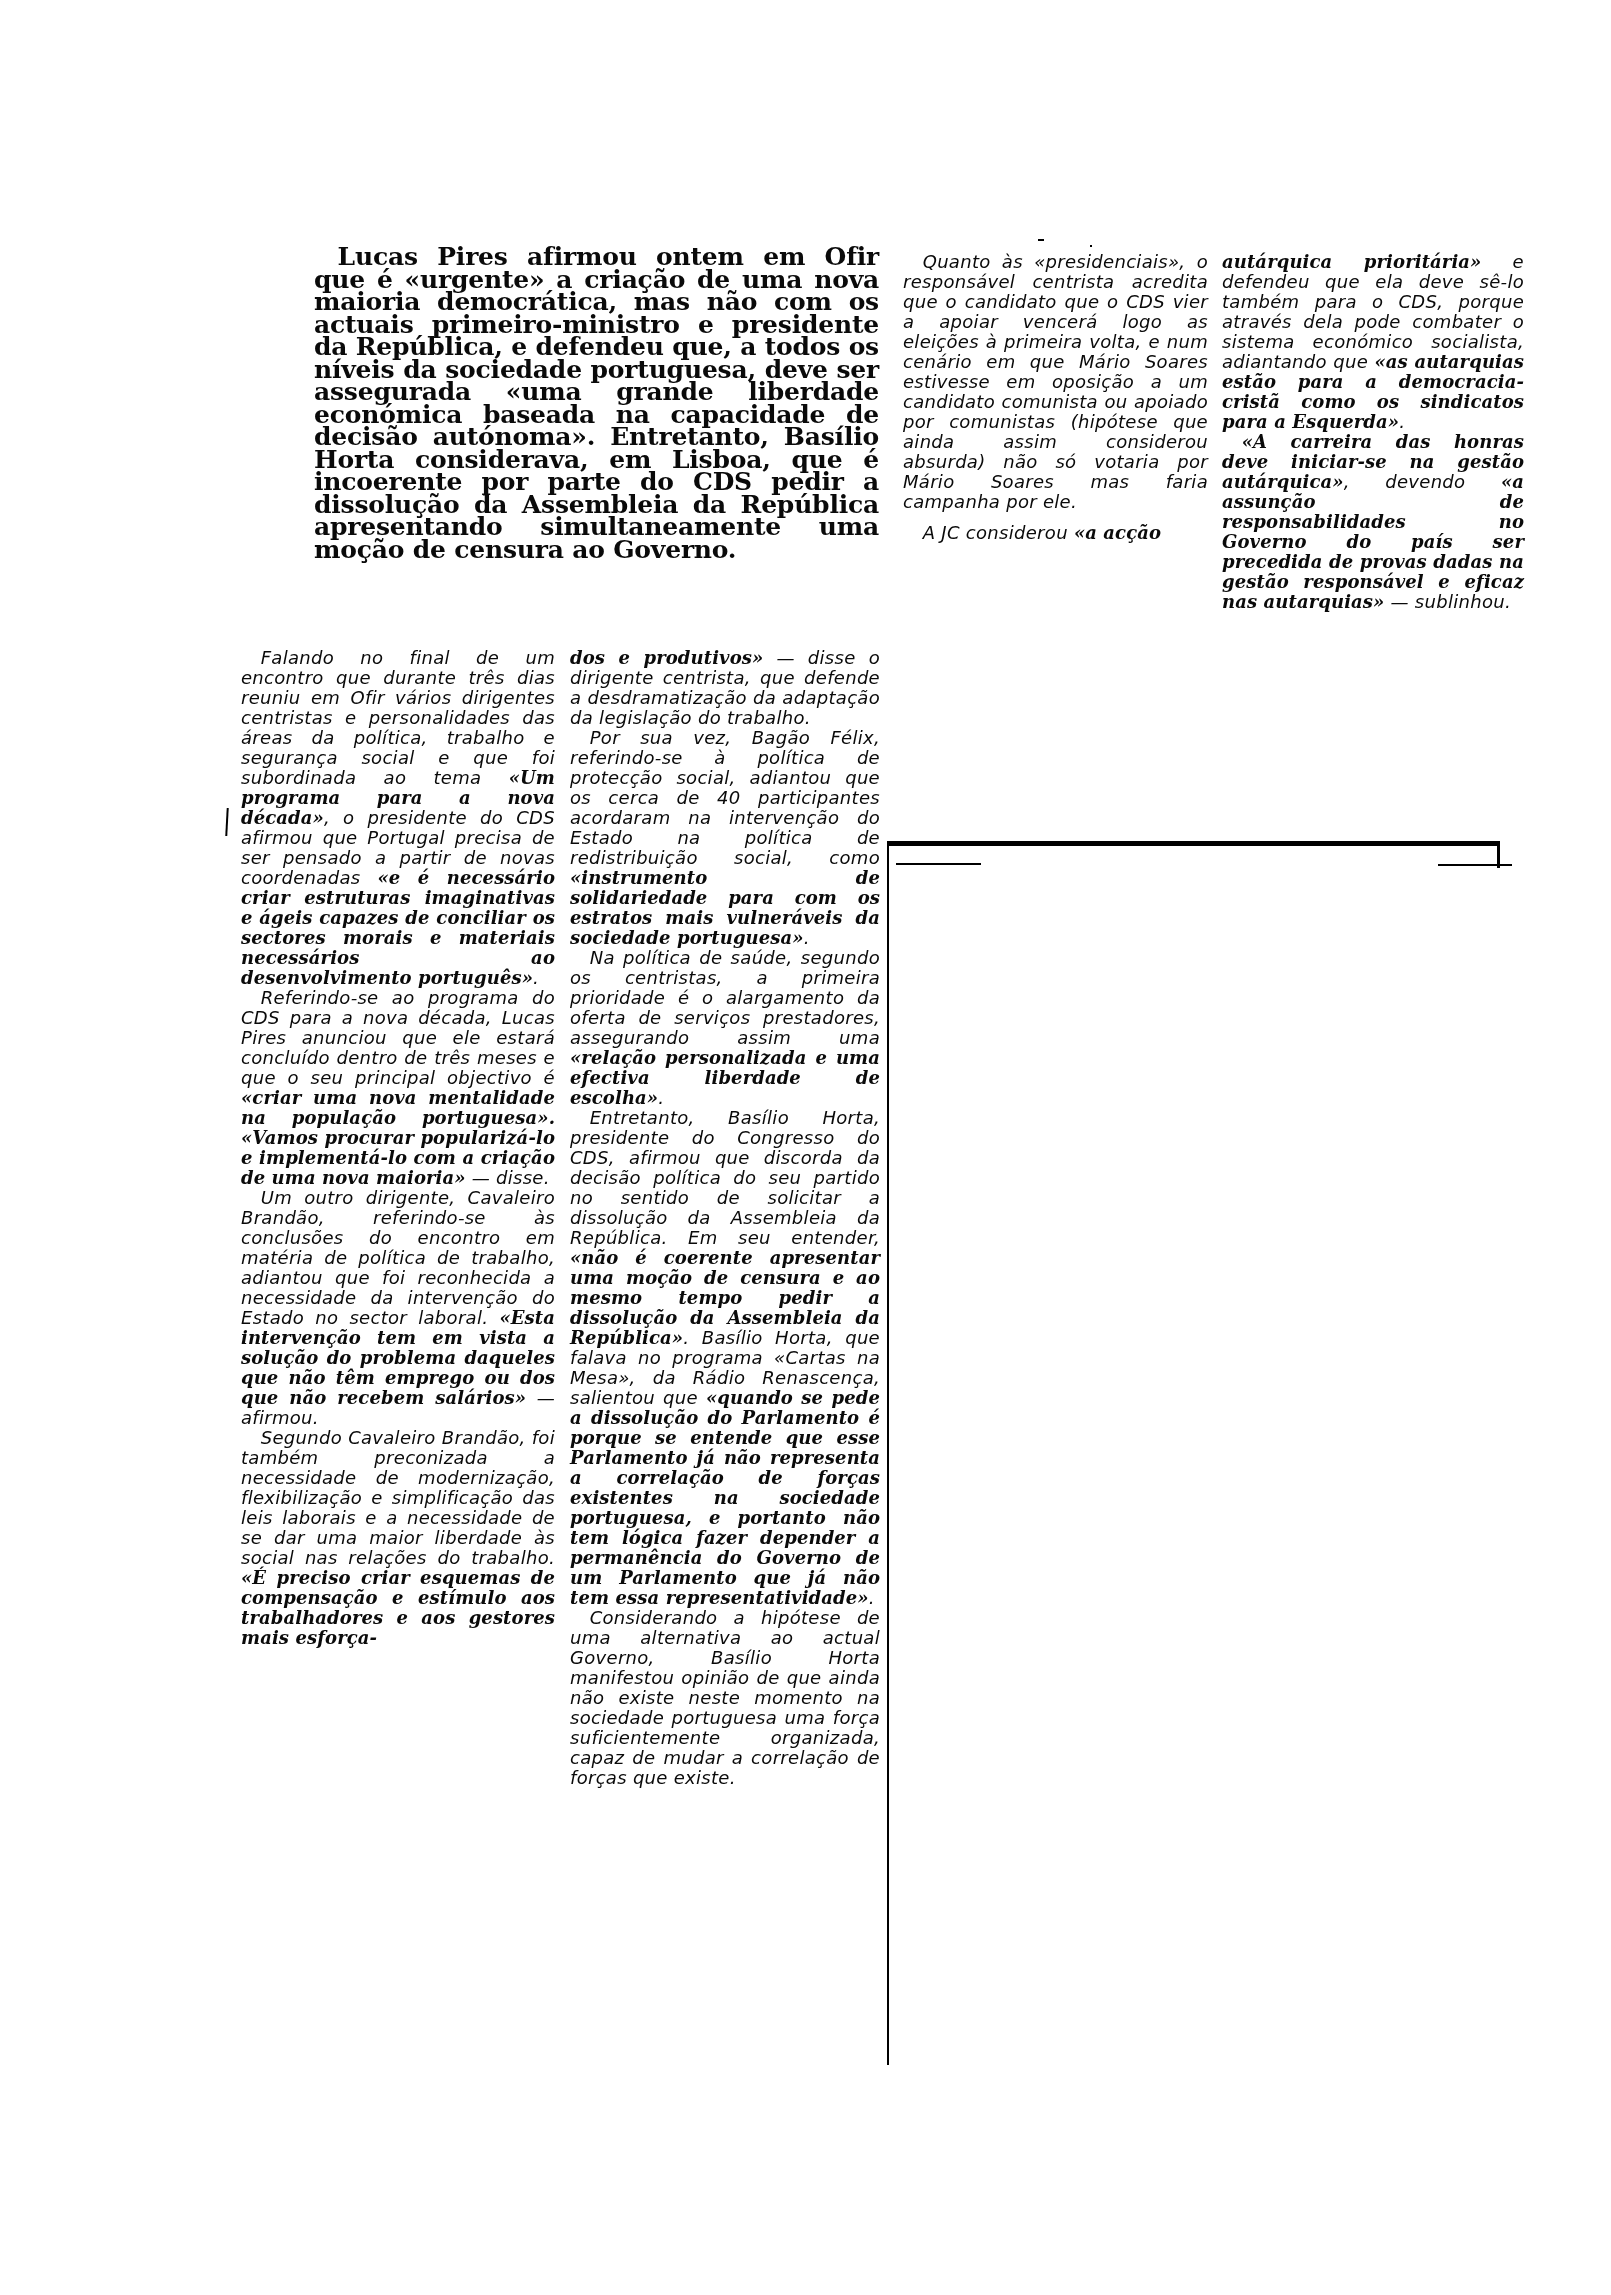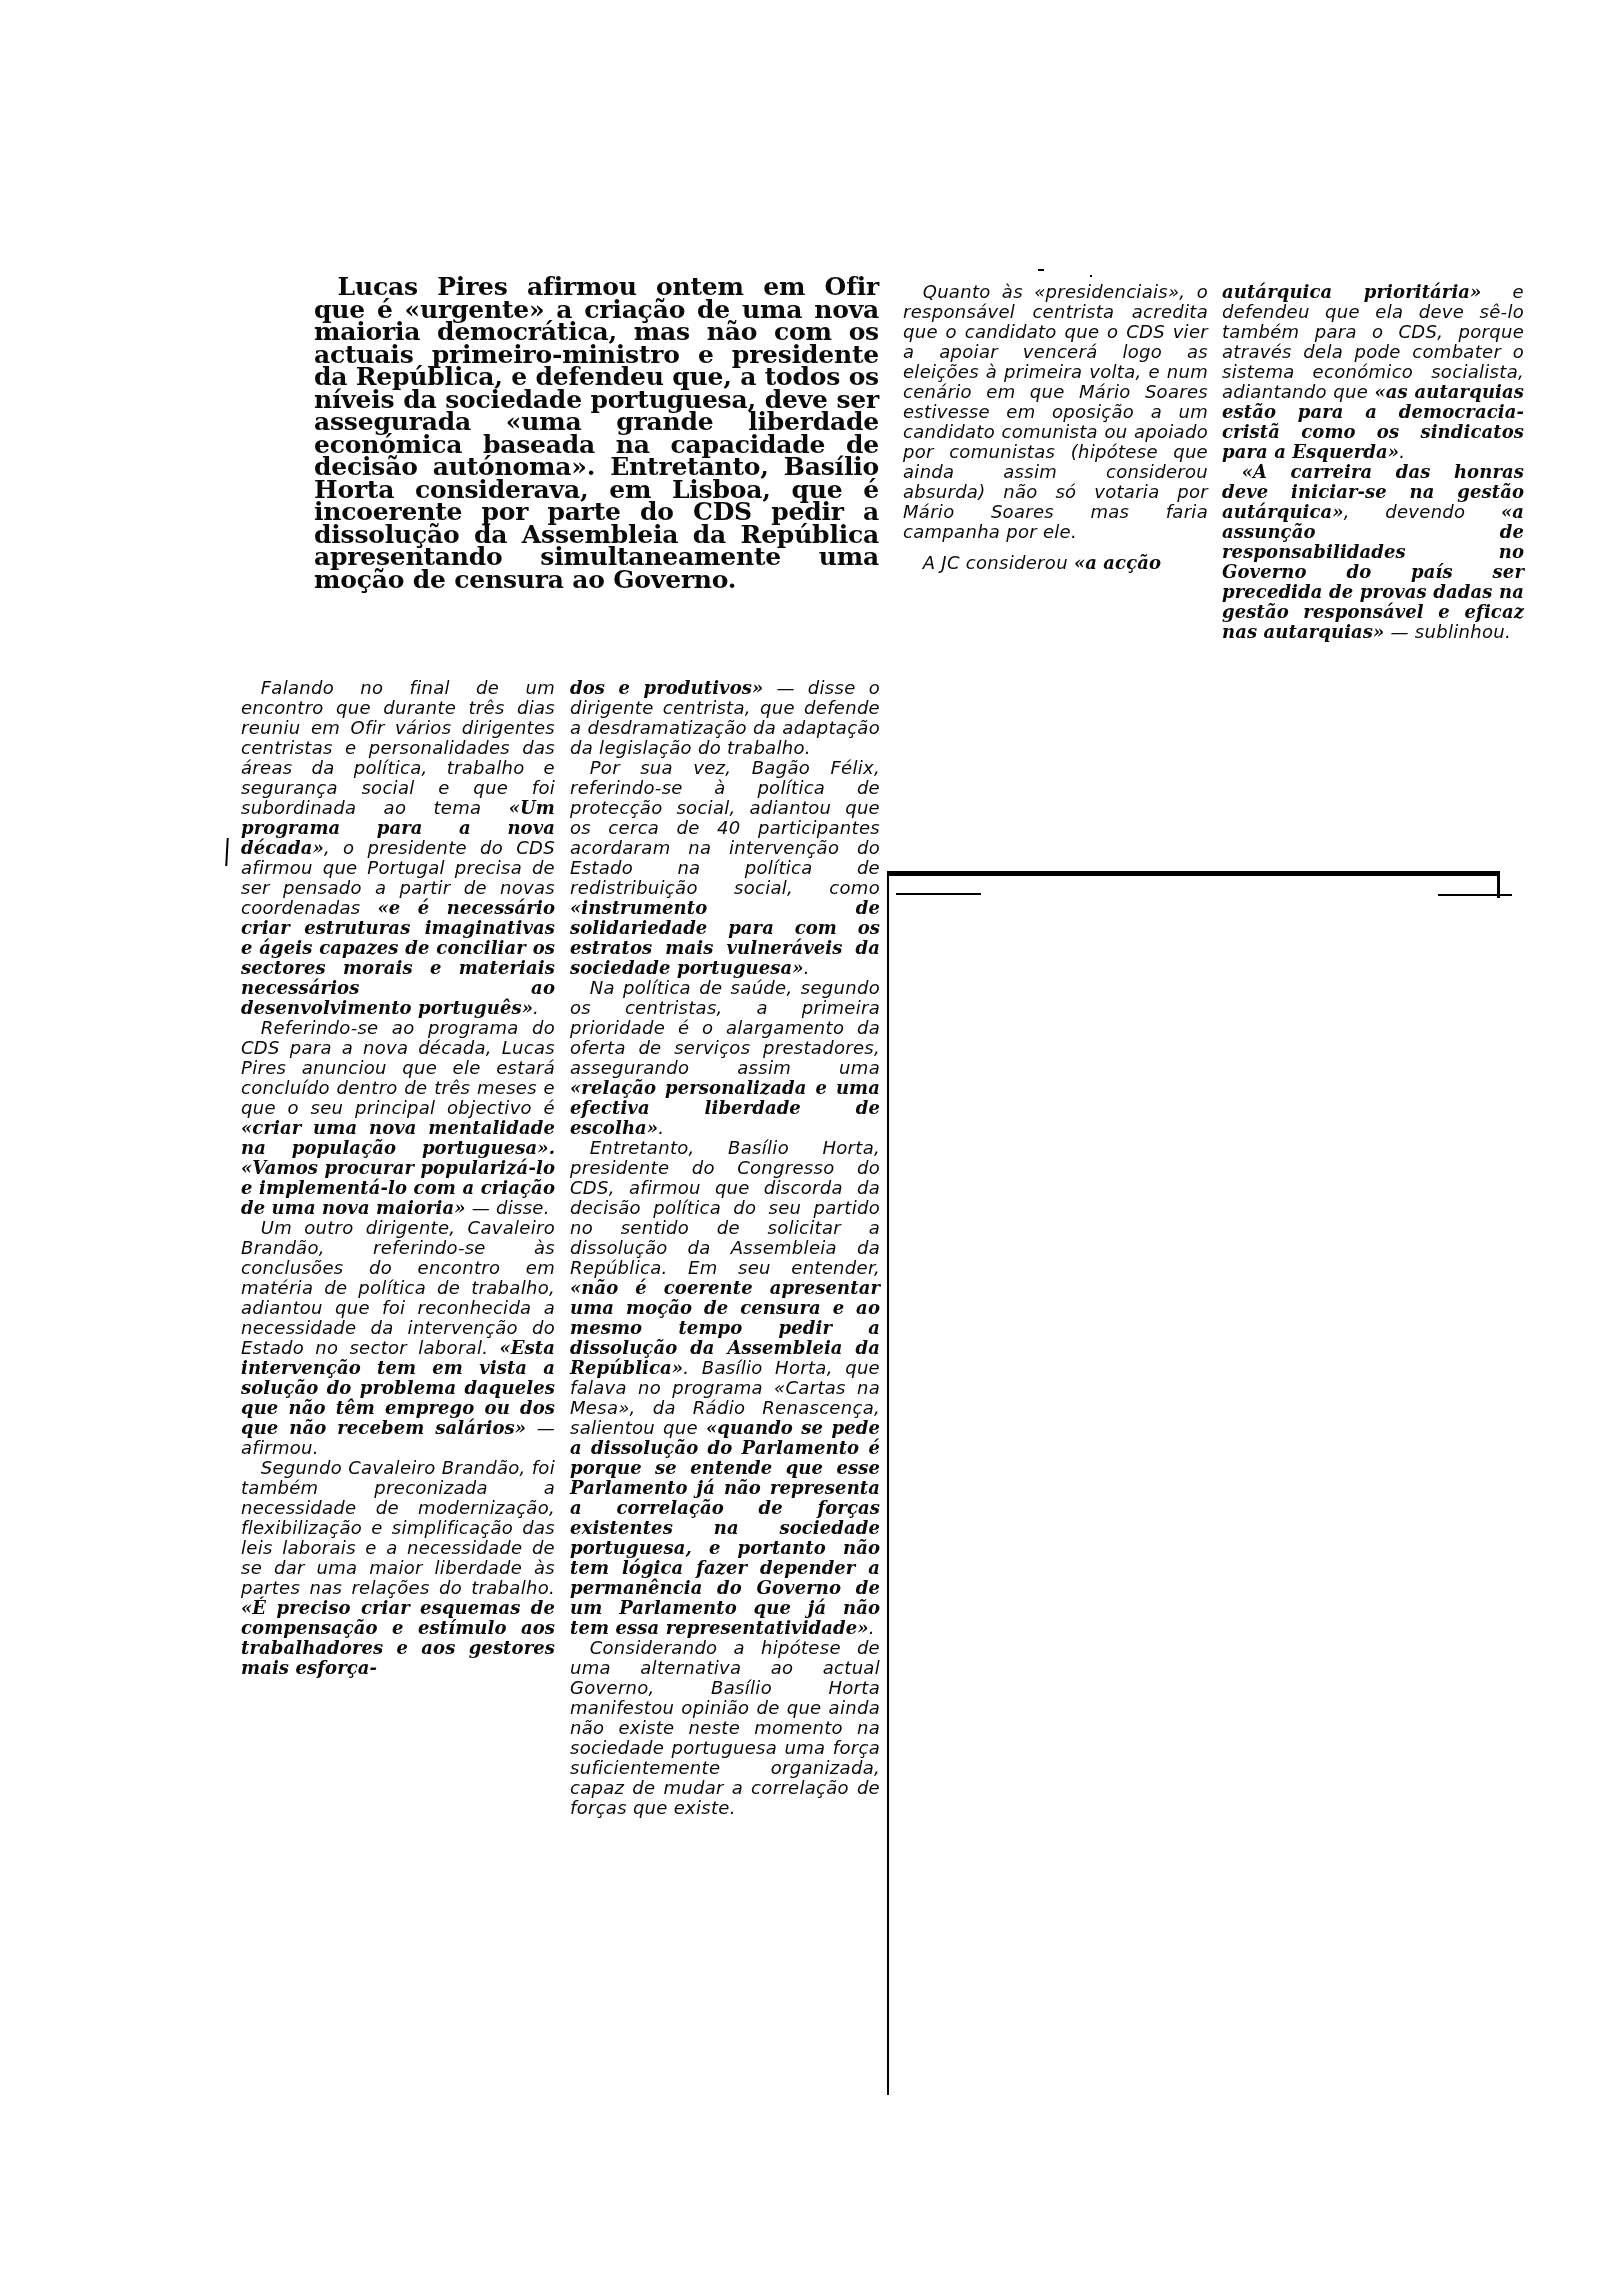--- a/index.html
+++ b/index.html
@@ -1,21 +1,21 @@
 <!DOCTYPE html>
 <html style="font-size:7.9px"><head>
 <meta charset="utf-8">
 <style>
   html, body { margin: 0; padding: 0; background: #ffffff; }
   body {
     width: 1612px; height: 2295px; position: relative; overflow: hidden;
     color: #0a0a0a;
     font-family: "DejaVu Serif", "Liberation Serif", serif;
   }
-  .page { position: absolute; inset: 0; background: #fff; margin-top: 30px; }
+  .page { position: absolute; inset: 0; background: #fff; }
 
   .lead {
     position: absolute; left: 314px; top: 246px; width: 565px;
     font-family: "DejaVu Serif", serif; font-weight: bold;
     font-size: 25px; line-height: 22.5px;
     text-align: justify; text-align-last: left;
     letter-spacing: -0.2px;
   }
   .lead .indent { display: inline-block; width: 23.6px; }
 
@@ -64,21 +64,21 @@
 <div class="page">
 
   <div class="lead">
     <span class="indent"></span><span>Lucas Pires afirmou ontem em Ofir que é «urgente» a criação de uma nova maioria democrática, mas não com os actuais primeiro-ministro e presidente da República, e defendeu que, a todos os níveis da sociedade portuguesa, deve ser assegurada «uma grande liberdade económica baseada na capacidade de decisão autónoma». Entretanto, Basílio Horta considerava, em Lisboa, que é incoerente por parte do CDS pedir a dissolução da Assembleia da República apresentando simultaneamente uma moção de censura ao Governo.</span>
   </div>
 
   <div class="col" id="col1">
       <p><span>Falando no final de um encontro que durante três dias reuniu em Ofir vários dirigentes centristas e personalidades das áreas da política, trabalho e segurança social e que foi subordinada ao tema </span><b>«Um programa para a nova década»</b><span>, o presidente do CDS afirmou que Portugal precisa de ser pensado a partir de novas coordenadas </span><b>«e é necessário criar estruturas imaginativas e ágeis capazes de conciliar os sectores morais e materiais necessários ao desenvolvimento português»</b><span>.</span></p>
       <p><span>Referindo-se ao programa do CDS para a nova década, Lucas Pires anunciou que ele estará concluído dentro de três meses e que o seu principal objectivo é </span><b>«criar uma nova mentalidade na população portuguesa». «Vamos procurar popularizá-lo e implementá-lo com a criação de uma nova maioria»</b><span> — disse.</span></p>
       <p><span>Um outro dirigente, Cavaleiro Brandão, referindo-se às conclusões do encontro em matéria de política de trabalho, adiantou que foi reconhecida a necessidade da intervenção do Estado no sector laboral. </span><b>«Esta intervenção tem em vista a solução do problema daqueles que não têm emprego ou dos que não recebem salários»</b><span> — afirmou.</span></p>
-      <p><span>Segundo Cavaleiro Brandão, foi também preconizada a necessidade de modernização, flexibilização e simplificação das leis laborais e a necessidade de se dar uma maior liberdade às partes nas relações do trabalho. </span><b>«É preciso criar esquemas de compensação e estímulo aos trabalhadores e aos gestores mais esforça-</b></p>
+      <p><span>Segundo Cavaleiro Brandão, foi também preconizada a necessidade de modernização, flexibilização e simplificação das leis laborais e a necessidade de se dar uma maior liberdade às social nas relações do trabalho. </span><b>«É preciso criar esquemas de compensação e estímulo aos trabalhadores e aos gestores mais esforça-</b></p>
     </div>
   <div class="col" id="col2">
       <p class="noindent"><b>dos e produtivos»</b><span> — disse o dirigente centrista, que defende a desdramatização da adaptação da legislação do trabalho.</span></p>
       <p><span>Por sua vez, Bagão Félix, referindo-se à política de protecção social, adiantou que os cerca de 40 participantes acordaram na intervenção do Estado na política de redistribuição social, como </span><b>«instrumento de solidariedade para com os estratos mais vulneráveis da sociedade portuguesa»</b><span>.</span></p>
       <p><span>Na política de saúde, segundo os centristas, a primeira prioridade é o alargamento da oferta de serviços prestadores, assegurando assim uma </span><b>«relação personalizada e uma efectiva liberdade de escolha»</b><span>.</span></p>
       <p><span>Entretanto, Basílio Horta, presidente do Congresso do CDS, afirmou que discorda da decisão política do seu partido no sentido de solicitar a dissolução da Assembleia da República. Em seu entender, </span><b>«não é coerente apresentar uma moção de censura e ao mesmo tempo pedir a dissolução da Assembleia da República»</b><span>. Basílio Horta, que falava no programa «Cartas na Mesa», da Rádio Renascença, salientou que </span><b>«quando se pede a dissolução do Parlamento é porque se entende que esse Parlamento já não representa a correlação de forças existentes na sociedade portuguesa, e portanto não tem lógica fazer depender a permanência do Governo de um Parlamento que já não tem essa representatividade»</b><span>.</span></p>
       <p><span>Considerando a hipótese de uma alternativa ao actual Governo, Basílio Horta manifestou opinião de que ainda não existe neste momento na sociedade portuguesa uma força suficientemente organizada, capaz de mudar a correlação de forças que existe.</span></p>
     </div>
   <div class="col" id="col3">
       <p><span>Quanto às «presidenciais», o responsável centrista acredita que o candidato que o CDS vier a apoiar vencerá logo as eleições à primeira volta, e num cenário em que Mário Soares estivesse em oposição a um candidato comunista ou apoiado por comunistas (hipótese que ainda assim considerou absurda) não só votaria por Mário Soares mas faria campanha por ele.</span></p>

